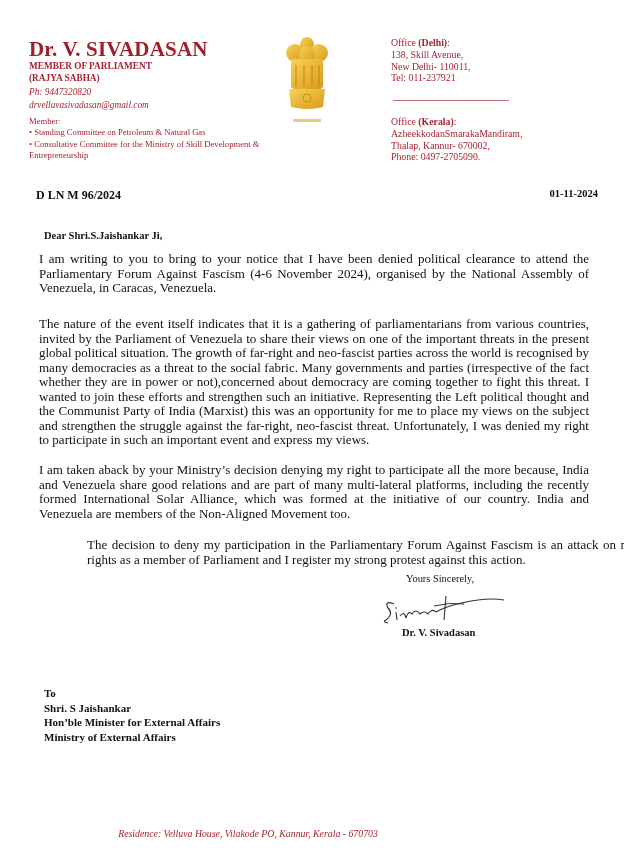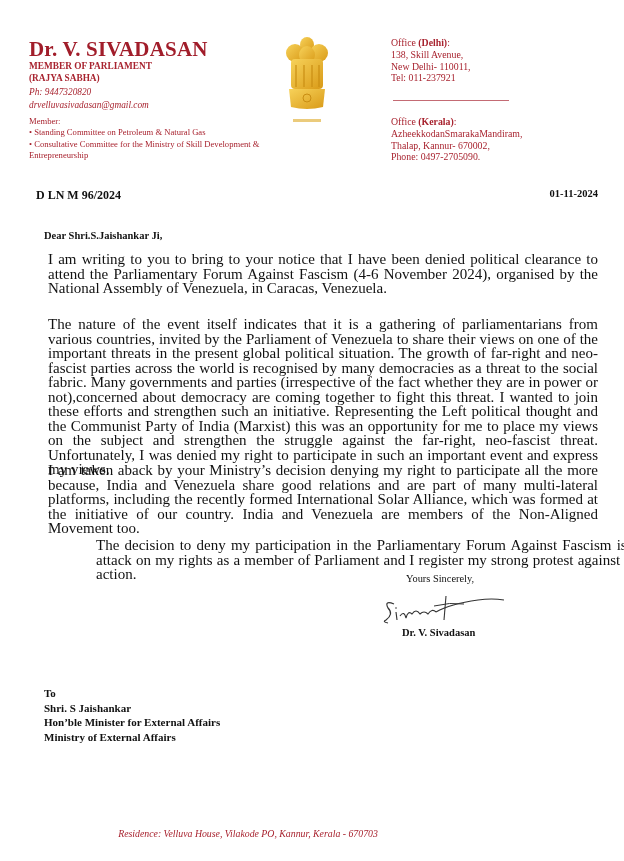--- a/index.html
+++ b/index.html
@@ -17,21 +17,21 @@
   .office b { font-weight: bold; }
   .office-delhi { top: 37px; }
   .office-divider { position: absolute; left: 393px; top: 100px; width: 116px; height: 1px; background: #c46b74; }
   .office-kerala { top: 116px; }
 
   .ref { position: absolute; left: 36px; top: 188px; font-size: 12px; font-weight: bold; }
   .date { position: absolute; right: 26px; top: 188px; font-size: 10.5px; font-weight: bold; }
 
   .salutation { position: absolute; left: 44px; top: 230px; font-size: 10.5px; font-weight: bold; }
 
-  .para { position: absolute; left: 48px; width: 550px; font-size: 15px; line-height: 14.5px; text-align: justify; }
+  .para { position: absolute; left: 39px; width: 550px; font-size: 13px; line-height: 14.5px; text-align: justify; }
   .p1 { top: 252px; }
   .p2 { top: 317px; }
   .p3 { top: 463px; }
   .p4 { top: 538px; margin-left: 48px; }
 
   .closing { position: absolute; left: 406px; top: 573px; font-size: 10.4px; }
   .signature { position: absolute; left: 380px; top: 590px; width: 140px; height: 36px; }
   .signer { position: absolute; left: 402px; top: 627px; font-size: 10.5px; font-weight: bold; }
 
   .to-block { position: absolute; left: 44px; top: 686px; font-size: 11px; font-weight: bold; line-height: 14.5px; }

